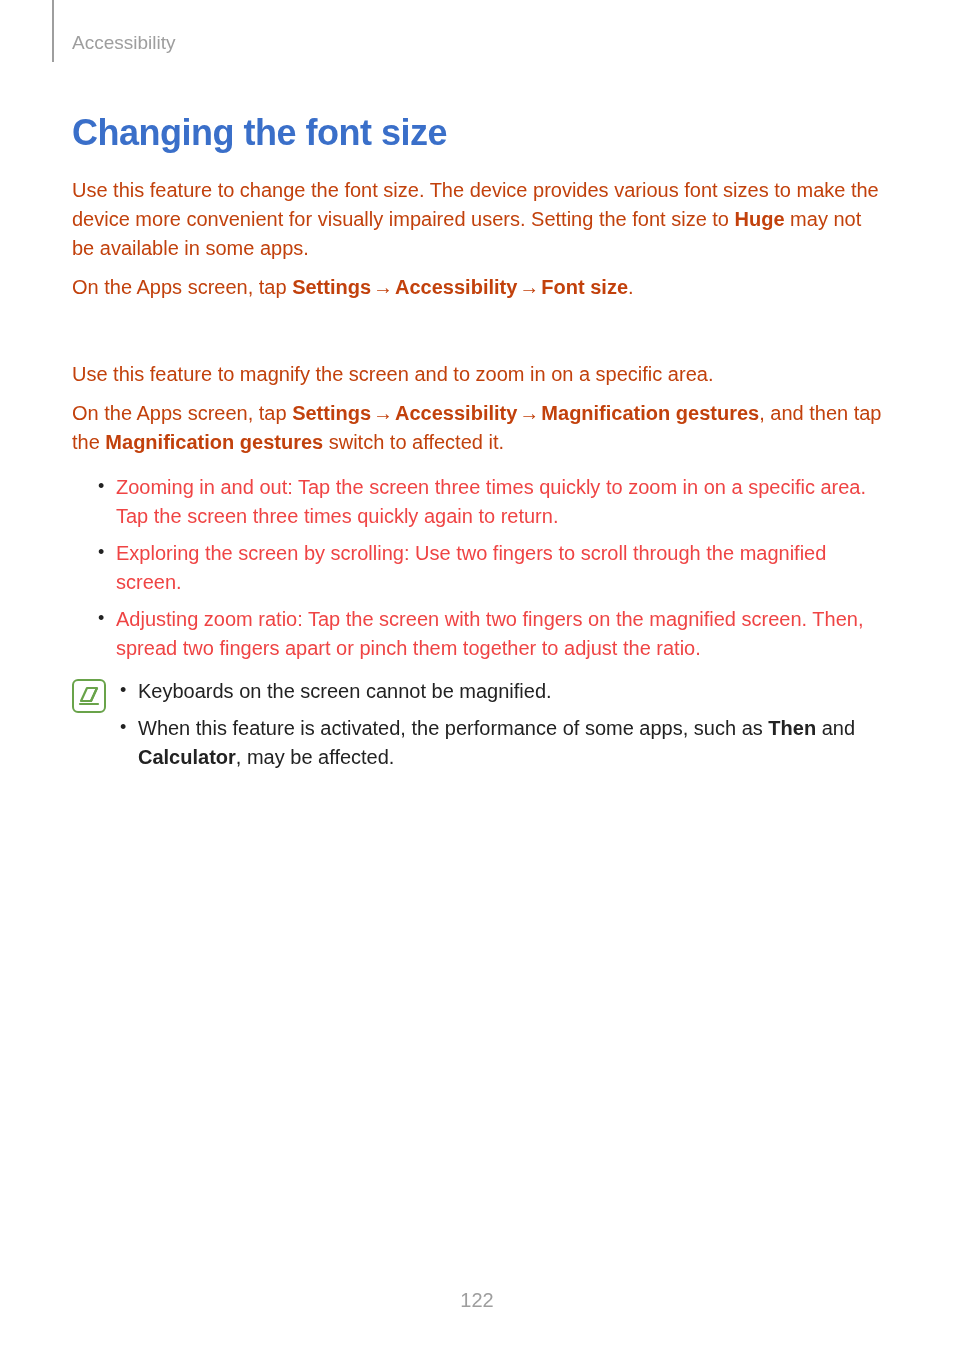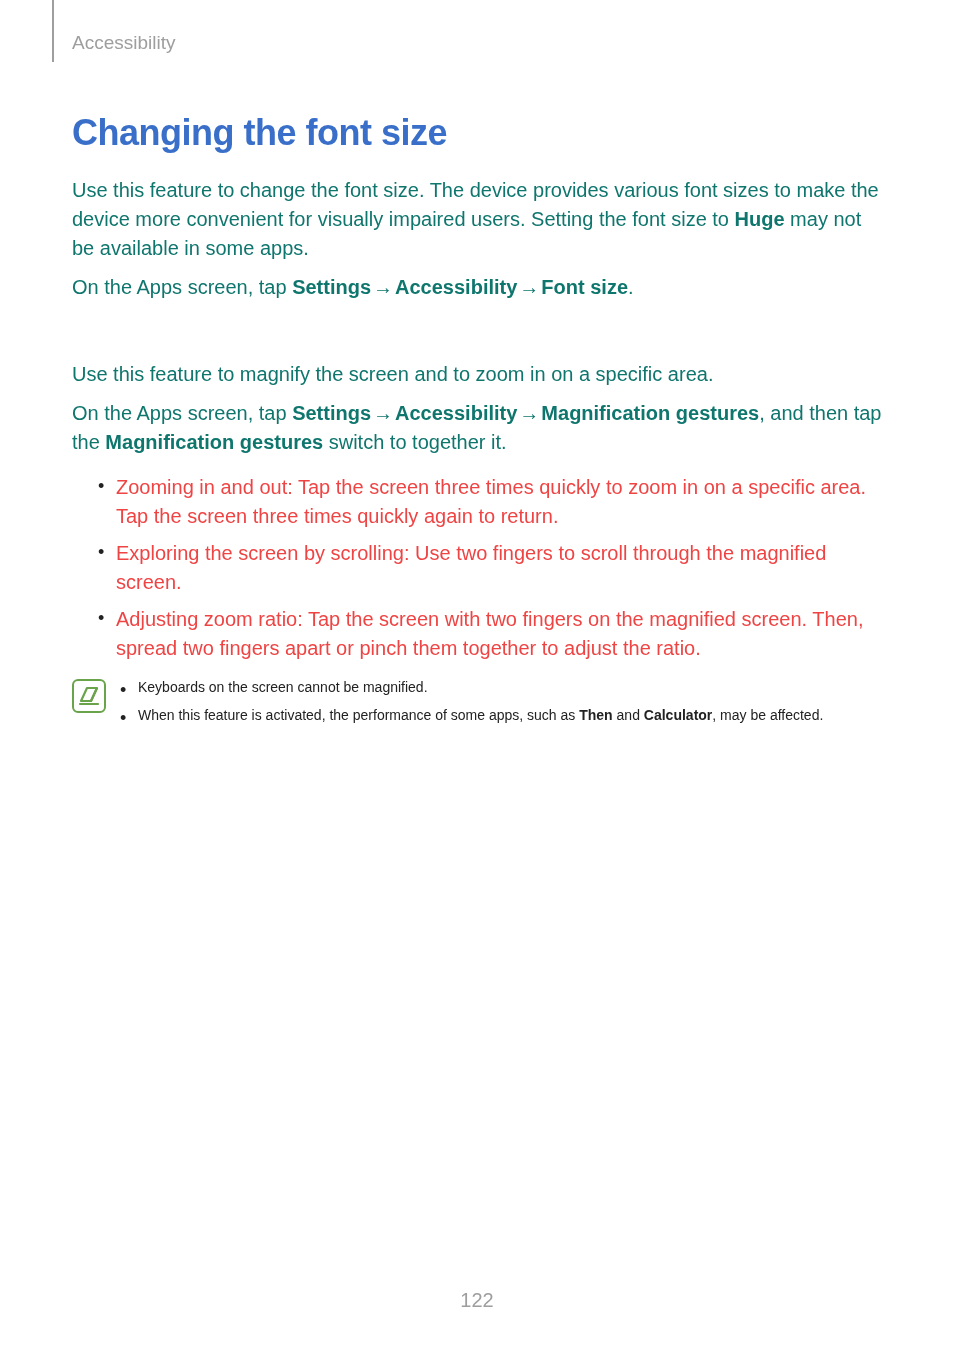--- a/index.html
+++ b/index.html
@@ -37,21 +37,21 @@
       font-size: 36px;
       font-weight: 700;
       color: #3a6fc9;
       margin-bottom: 22px;
       letter-spacing: -0.5px;
     }
     .section { margin-bottom: 58px; }
     p.body {
       font-size: 20px;
       line-height: 1.45;
-      color: #0f766e;
+      color: #c2410c;
       margin-bottom: 10px;
     }
     .bold { font-weight: 700; }
     .arrow { padding: 0 2px; }
     ul.dot-list {
       list-style: none;
       padding-left: 26px;
       margin-top: 16px;
     }
     ul.dot-list > li {
@@ -89,21 +89,21 @@
       align-items: center;
       justify-content: center;
     }
     .note-icon svg { display: block; }
     .note-list {
       list-style: none;
       flex: 1;
     }
     .note-list > li {
       position: relative;
-      font-size: 14px;
+      font-size: 20px;
       line-height: 1.45;
       color: #222;
       margin-bottom: 8px;
       padding-left: 18px;
     }
     .note-list > li::before {
       content: "•";
       position: absolute;
       left: 0;
       top: 0;
@@ -134,21 +134,21 @@
       <span>Use this feature to change the font size. The device provides various font sizes to make the device more convenient for visually impaired users. Setting the font size to </span><span class="bold">Huge</span><span> may not be available in some apps.</span>
     </p>
     <p class="body">
       <span>On the Apps screen, tap </span><span class="bold">Settings</span><span class="bold arrow">→</span><span class="bold">Accessibility</span><span class="bold arrow">→</span><span class="bold">Font size</span><span>.</span>
     </p>
   </div>
 
   <div class="section">
     <p class="body">Use this feature to magnify the screen and to zoom in on a specific area.</p>
     <p class="body">
-      <span>On the Apps screen, tap </span><span class="bold">Settings</span><span class="bold arrow">→</span><span class="bold">Accessibility</span><span class="bold arrow">→</span><span class="bold">Magnification gestures</span><span>, and then tap the </span><span class="bold">Magnification gestures</span><span> switch to together it.</span>
+      <span>On the Apps screen, tap </span><span class="bold">Settings</span><span class="bold arrow">→</span><span class="bold">Accessibility</span><span class="bold arrow">→</span><span class="bold">Magnification gestures</span><span>, and then tap the </span><span class="bold">Magnification gestures</span><span> switch to affected it.</span>
     </p>
     <ul class="dot-list">
       <li>Zooming in and out: Tap the screen three times quickly to zoom in on a specific area. Tap the screen three times quickly again to return.</li>
       <li>Exploring the screen by scrolling: Use two fingers to scroll through the magnified screen.</li>
       <li>Adjusting zoom ratio: Tap the screen with two fingers on the magnified screen. Then, spread two fingers apart or pinch them together to adjust the ratio.</li>
     </ul>
 
     <div class="note-block">
       <div class="note-icon-wrap">
         <div class="note-icon">

